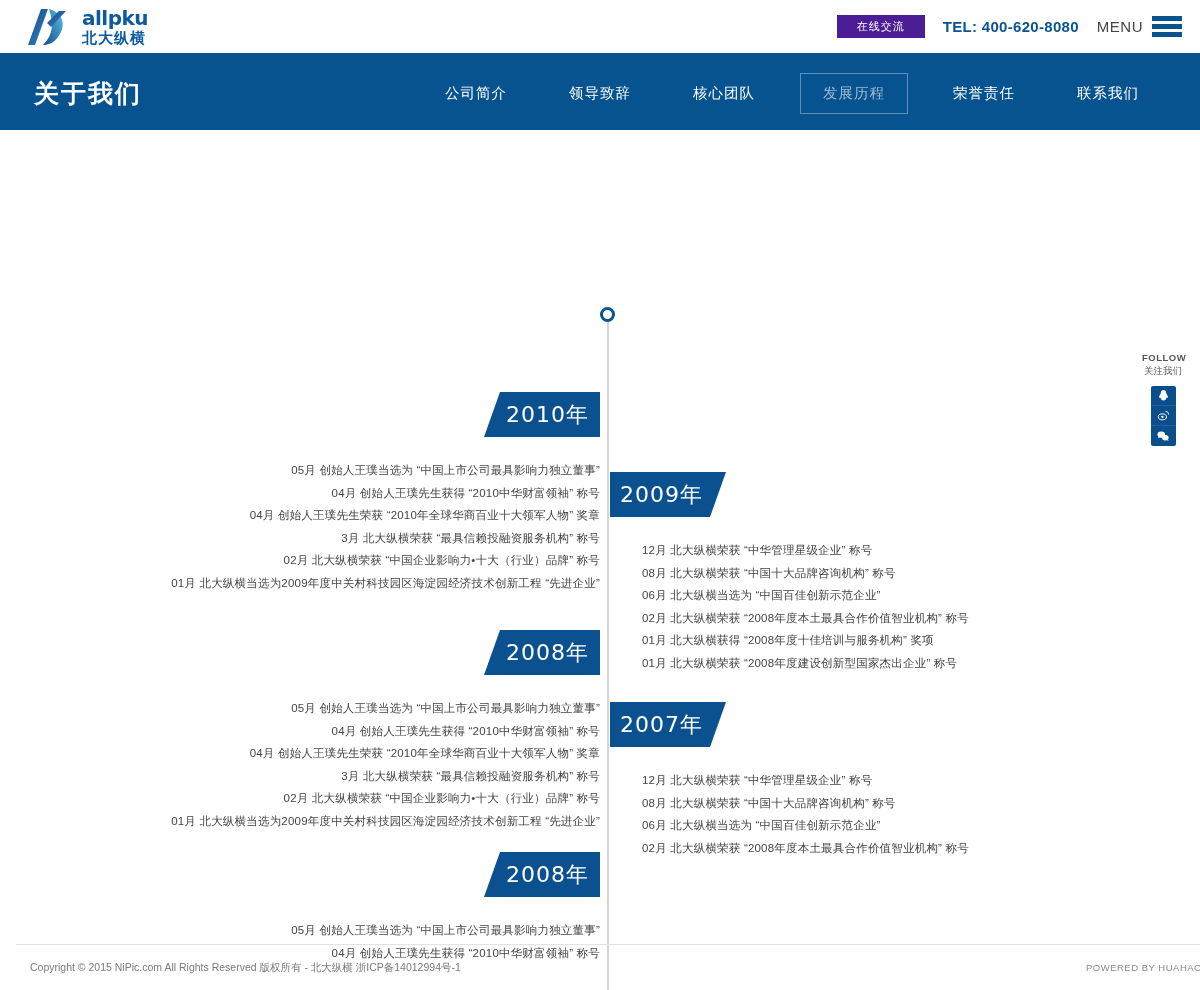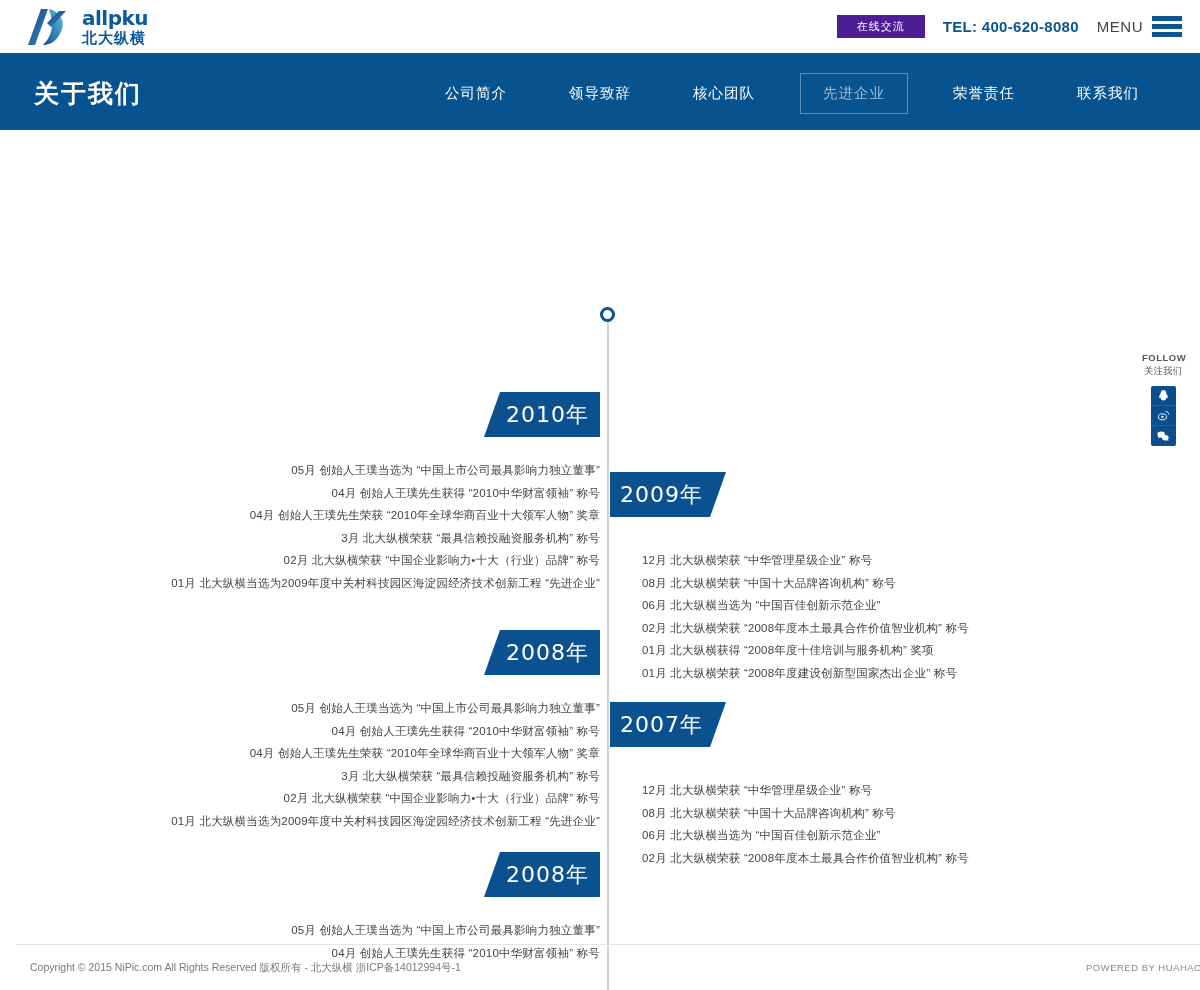--- a/index.html
+++ b/index.html
@@ -90,21 +90,21 @@
     justify-content: flex-start;
   }
   .block.left { text-align: right; }
   .block.left .events { margin-top: 22px; }
   .block.right .year-banner {
     width: 116px;
     clip-path: polygon(0 0, 100% 0, calc(100% - 16px) 100%, 0 100%);
     padding-left: 10px;
   }
   .block.right { text-align: left; }
-  .block.right .events { margin-top: 32px; }
+  .block.right .events { margin-top: 22px; }
 
   .event {
     font-size: 11.5px; color: #444; line-height: 22.5px;
     letter-spacing: 0.2px; white-space: nowrap;
   }
 
   
   .follow {
     position: absolute; right: 16px; top: 222px;
     width: 42px; text-align: center;
@@ -172,21 +172,21 @@
       </span>
     </div>
   </div>
 
   <div class="navband">
     <div class="page-title">关于我们</div>
     <div class="nav">
       <div class="nav-item">公司简介</div>
       <div class="nav-item">领导致辞</div>
       <div class="nav-item">核心团队</div>
-      <div class="nav-item active">先进企业</div>
+      <div class="nav-item active">发展历程</div>
       <div class="nav-item">荣誉责任</div>
       <div class="nav-item">联系我们</div>
     </div>
   </div>
 
   <div class="main">
     <div class="axis"></div>
     <div class="axis-top-dot"></div>
 
     <div class="block left" style="left:0; top:262px; width:600px;">

